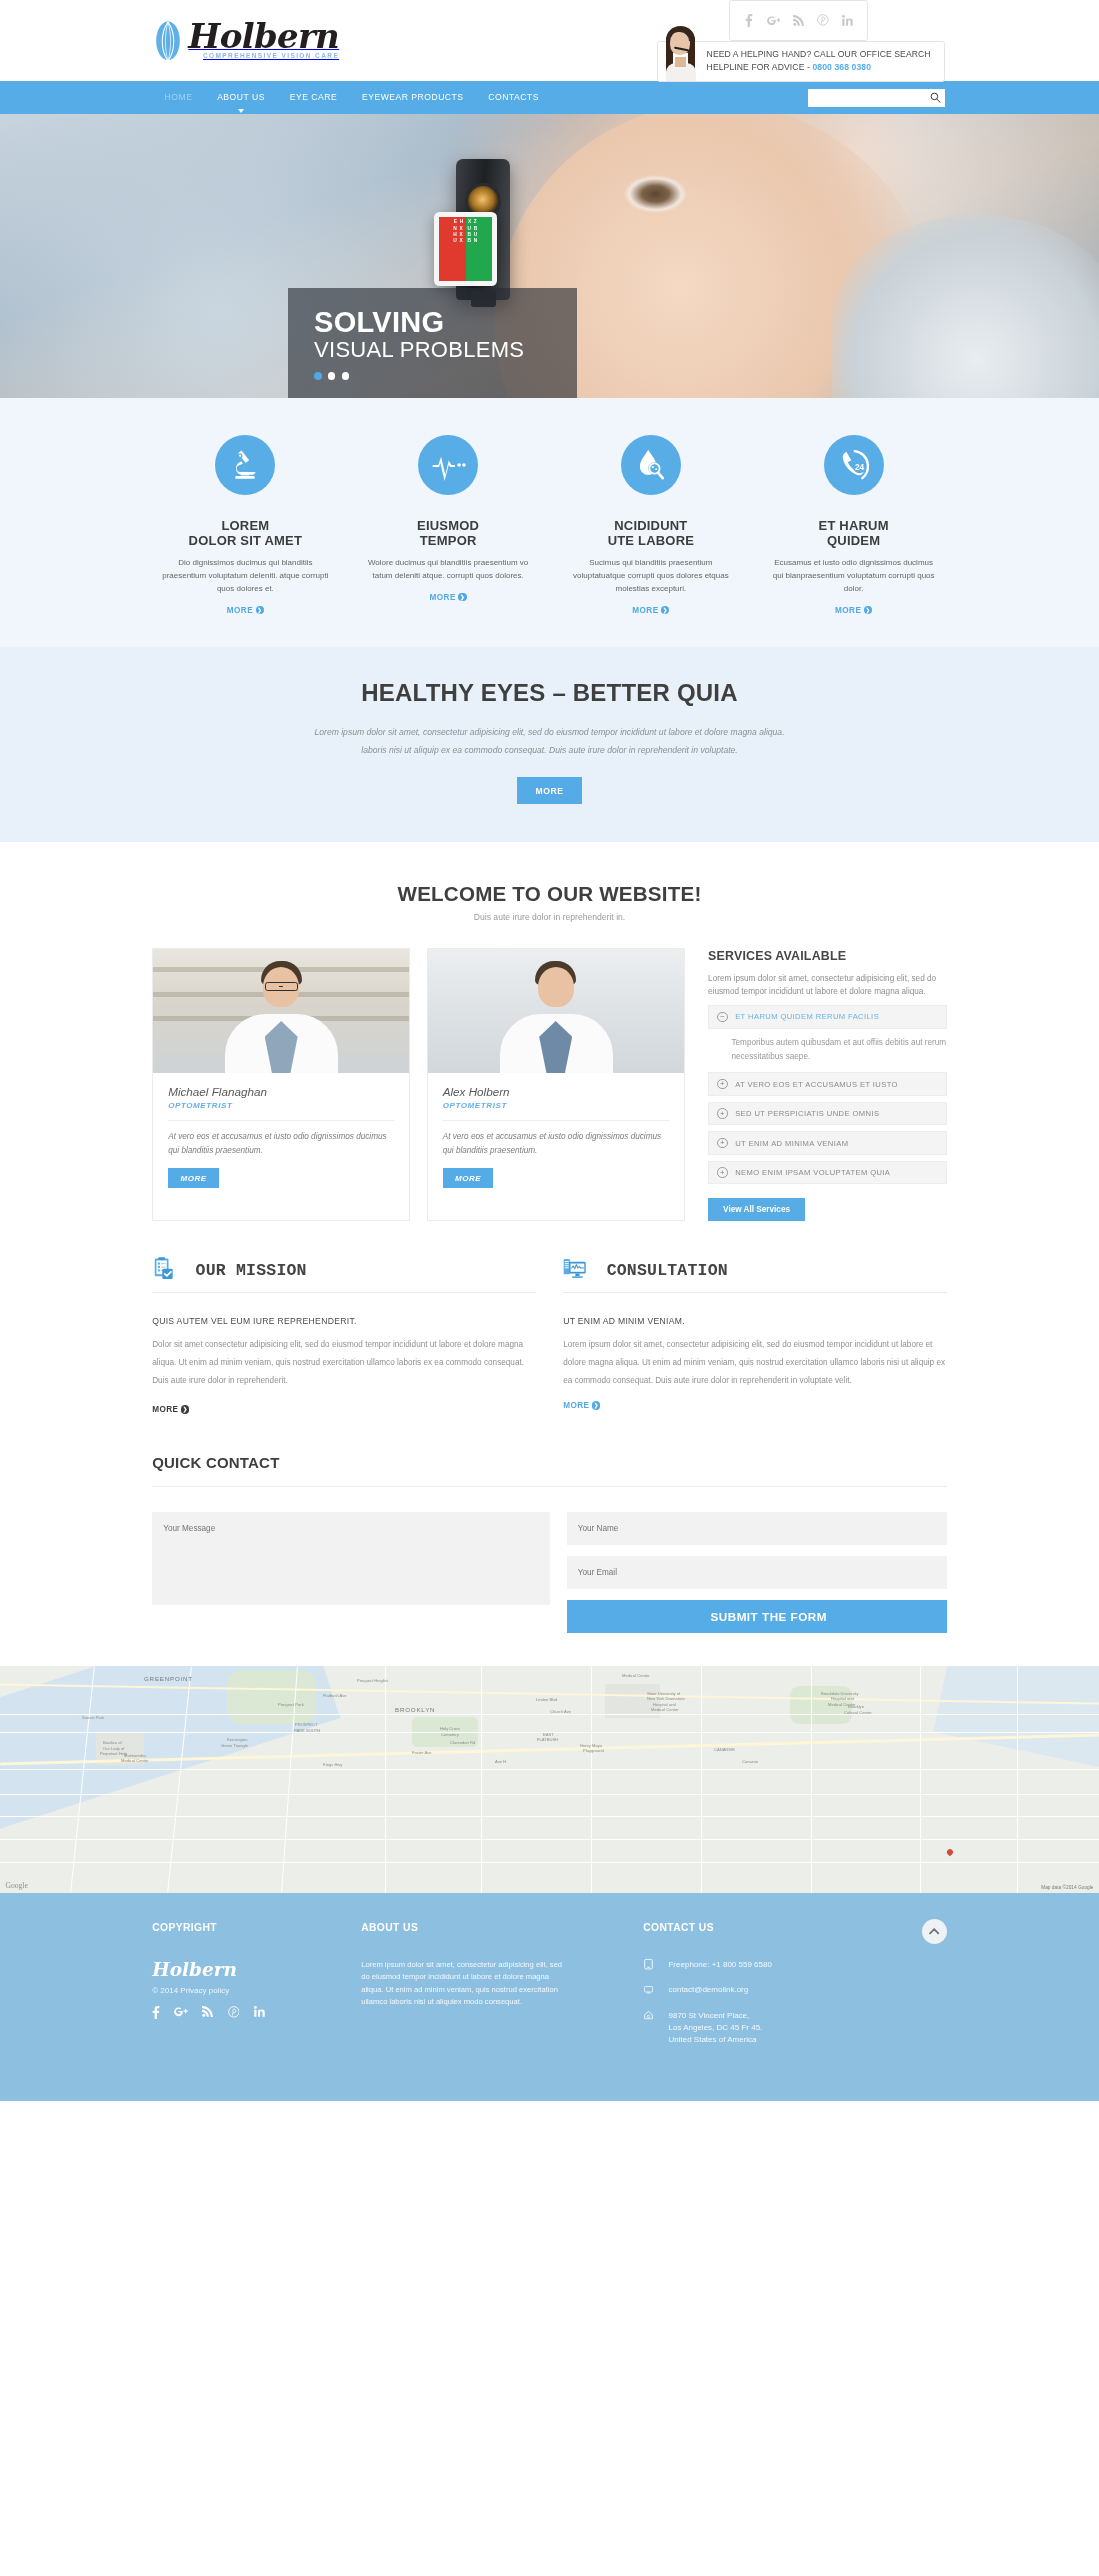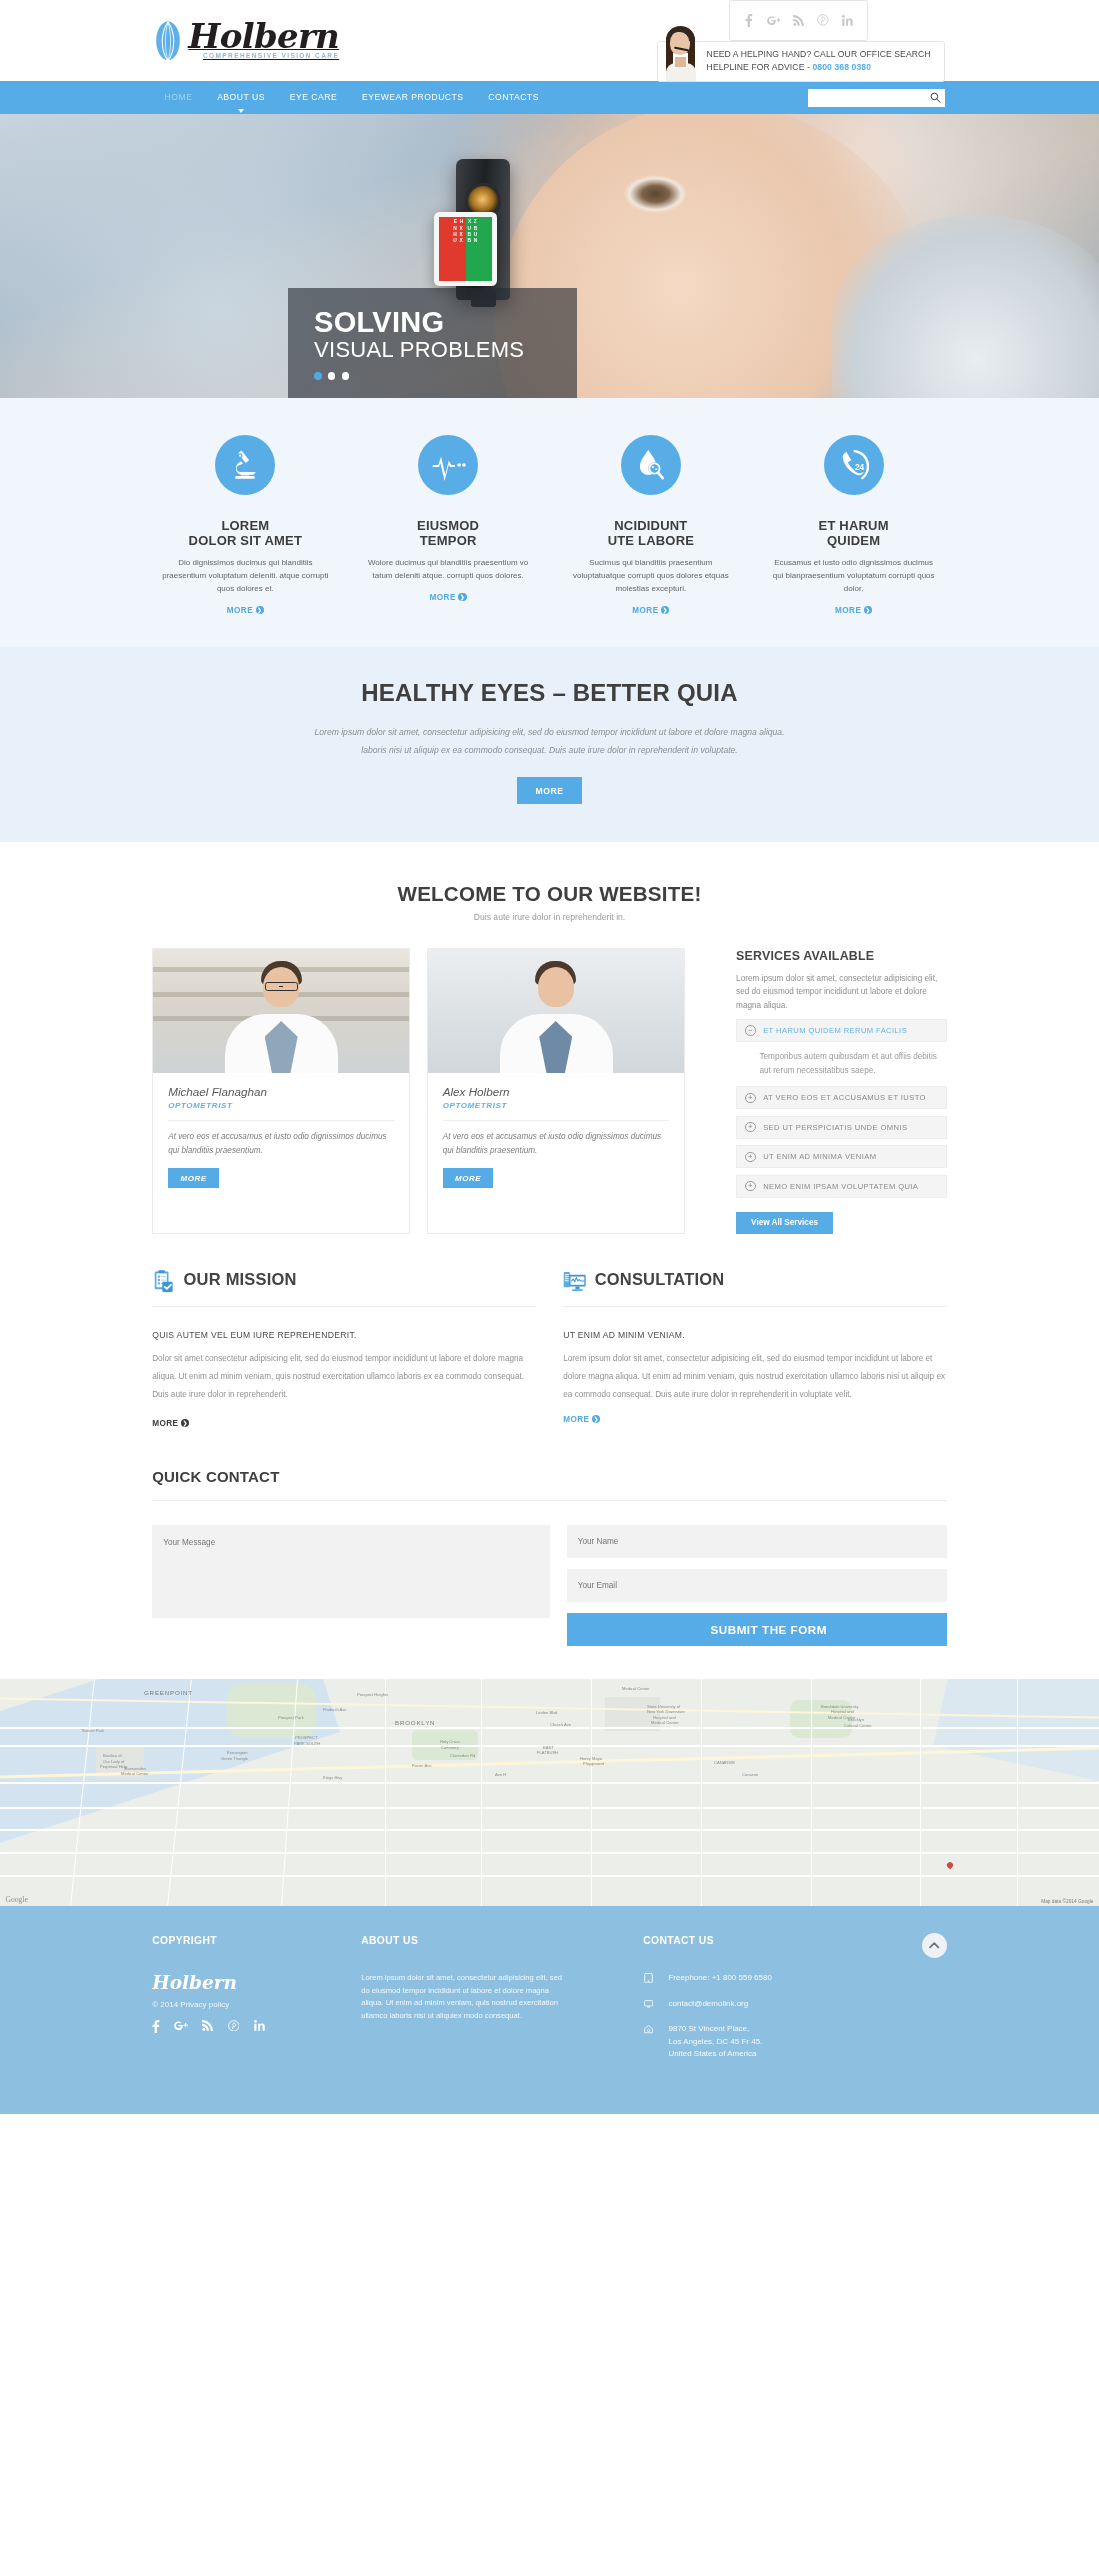--- a/index.html
+++ b/index.html
@@ -309,21 +309,21 @@
   .card-role { font-size:8px; color:#63b1e6; letter-spacing:0.6px; margin-top:2.7px; font-weight:bold; text-transform:uppercase; }
   .card-hr { height:0.7px; background:#ededed; margin:9.6px 0 9.6px; }
   .card-txt { font-size:8.2px; line-height:13.7px; color:#7d7d7d; }
   .btn-sm {
     display:inline-block; margin-top:11px;
     background:#55abe5; color:#fff; font-size:8px;
     font-weight:bold; letter-spacing:0.5px; padding:5.5px 12.4px;
     text-decoration:none; text-transform:uppercase;
   }
 
-  .svc-avail { flex:1; padding-left:6.9px; padding-top:1.4px;margin-left:28px; }
+  .svc-avail { flex:1; padding-left:6.9px; padding-top:1.4px; }
   .svc-avail h3 { font-size:12.4px; font-weight:bold; color:#464646; letter-spacing:0.2px; text-transform:uppercase; }
   .svc-avail .lead { font-size:8.2px; line-height:13.7px; color:#8e8e8e; margin-top:8.2px; }
   .acc-item { margin-top:6.2px; }
   .acc-head {
     background:#f4f4f4; border:0.7px solid #ededed;
     padding:5.5px 8.2px; display:flex; align-items:center;
     font-size:7.6px; letter-spacing:0.4px; color:#8a8a8a;
     cursor:pointer; text-transform:uppercase;
   }
   .acc-head.open { color:#62b3e8; }
@@ -336,21 +336,21 @@
   .acc-body { font-size:8.2px; line-height:13.7px; color:#9a9a9a; padding:7.6px 0 2.7px 23.4px; }
   .btn-vas {
     display:inline-block; margin-top:13.7px;
     background:#57ace6; color:#fff; font-size:8.2px;
     font-weight:bold; padding:6.9px 15px; text-decoration:none;
   }
 
   
   .two-col { display:flex; gap:27.5px; padding:36px 8.2px 0; }
   .col { flex:1; }
-  .col-head { display:flex; align-items:flex-start; gap:8px; }
+  .col-head { display:flex; align-items:flex-end; gap:20px;font-family:Liberation Mono, monospace; }
   .col-head h3 { font-size:16.5px; font-weight:bold; color:#434343; letter-spacing:0.2px; text-transform:uppercase; }
   .col-ico { width:23.4px; height:23.4px; flex:none; }
   .col-hr { height:0.7px; background:#ececec; margin:12.4px 0 23.4px; }
   .col-sub { font-size:8.6px; color:#4b4b4b; letter-spacing:0.3px; text-transform:uppercase; }
   .col-p { font-size:8.2px; line-height:18px; color:#919191; margin-top:9.6px; }
   .more-dark { display:inline-block; margin-top:15px; color:#3c3c3c; font-size:8.2px; font-weight:bold; letter-spacing:0.4px; text-decoration:none; text-transform:uppercase; }
   .more-dark .arw { background:#3c3c3c; }
 
   
   .qc { padding:40px 8.2px 0; }

